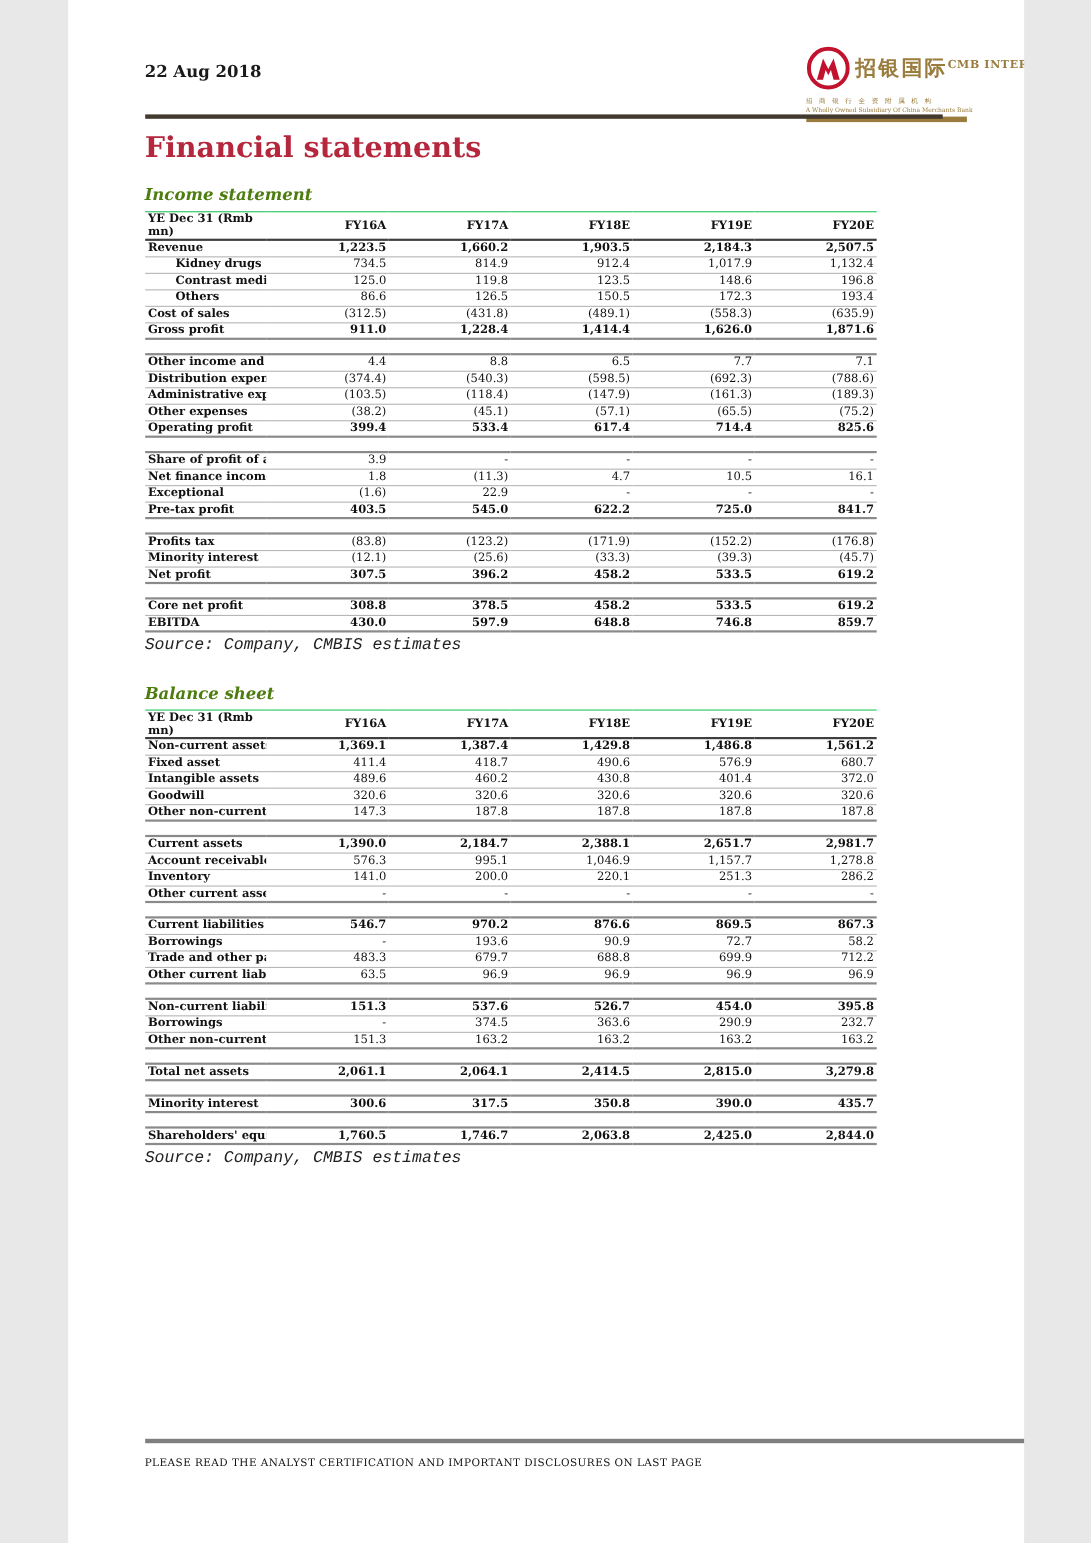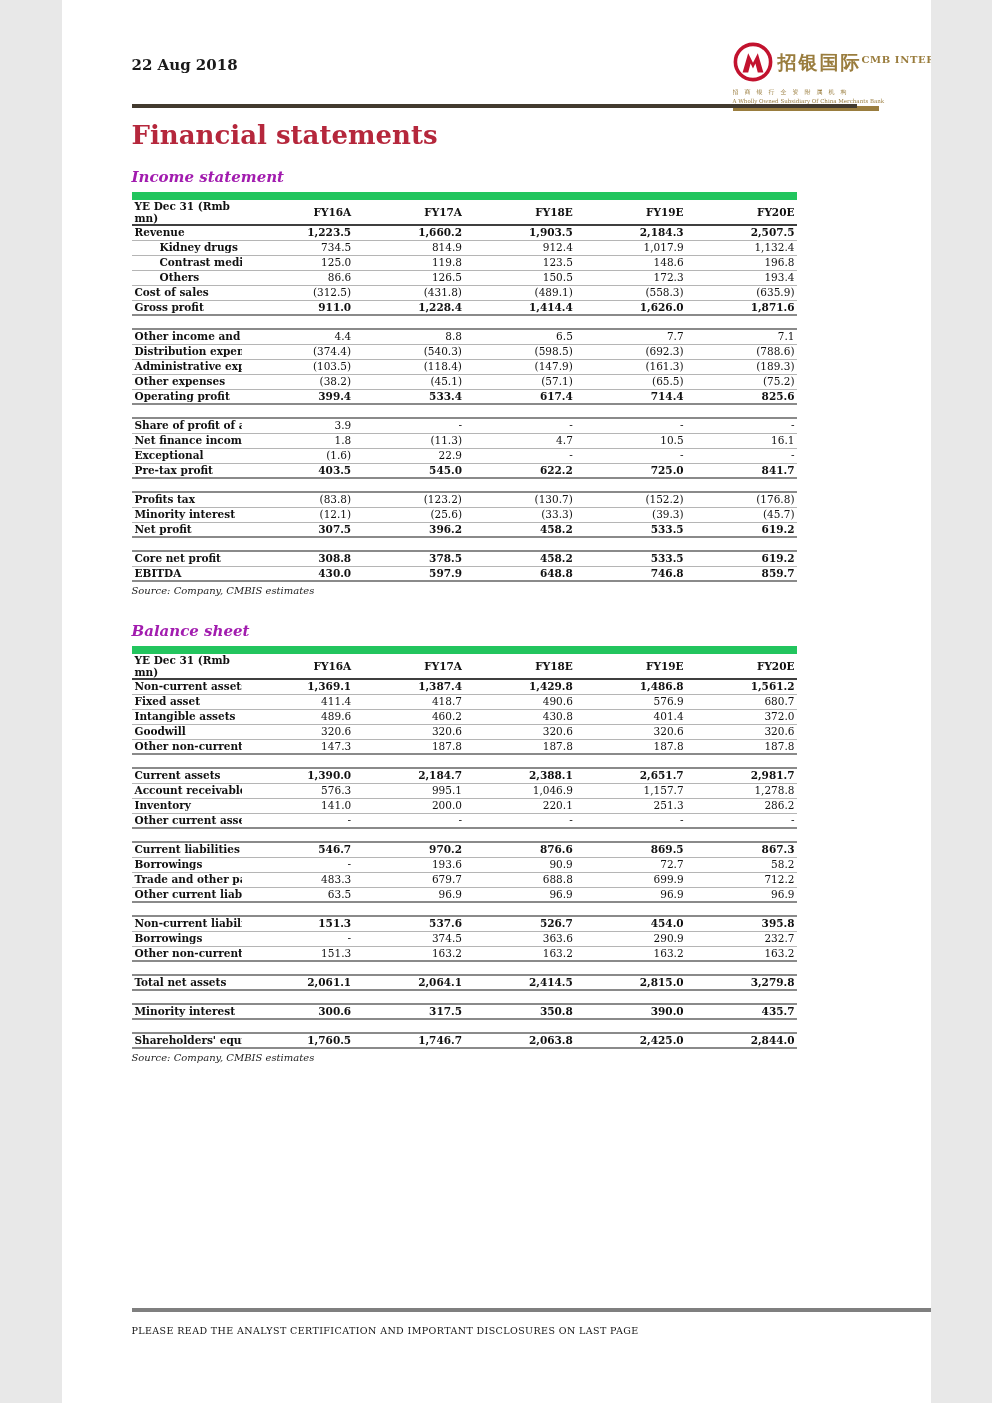--- a/index.html
+++ b/index.html
@@ -15,28 +15,28 @@
   .logo-cn { font-size:19px; font-weight:bold; letter-spacing:2px; color:#9a7d3e; white-space:nowrap; }
   .logo-en { font-size:10px; font-weight:bold; letter-spacing:0.6px; color:#9a7d3e; margin-top:2px; white-space:nowrap;text-align:right; }
   .logo-sub-cn { font-size:6px; color:#9a7d3e; letter-spacing:6px; margin-top:6px; white-space:nowrap; overflow:hidden; }
   .logo-sub-en { font-size:5.5px; color:#9a7d3e; margin-top:1px; white-space:nowrap; }
   .logo-bar { height:5px; background:#9a7d3e; margin-top:2px; }
   .header-rule { position:absolute; left:70px; top:104px; width:725px; height:4px; background:#423a2e; }
 
   
   .main-title { position:absolute; left:70px; top:120px; font-size:26px; font-weight:bold; color:#b5273c; }
   .content { position:absolute; left:70px; top:168px; width:665px; }
-  .section-heading { font-size:15px; font-weight:bold; font-style:italic; color:#a21caf; margin-bottom:6px; }
-  .source-note { font-size:10px; font-style:italic; color:#222; margin:3px 0 0 0; }
+  .section-heading { font-size:15px; font-weight:bold; font-style:italic; color:#4d7c0f; margin-bottom:6px; }
+  .source-note { font-size:15px; font-style:italic; color:#222; margin:3px 0 0 0;font-family:Liberation Mono, monospace; }
   .gap-lg { height:26px; }
 
   
   table.fin { width:665px; border-collapse:collapse; table-layout:fixed; }
   table.fin th { font-size:10.5px; font-weight:bold; color:#111; height:17px;
-                 border-top:8px solid #22c55e; border-bottom:2px solid #3f3f3f;
+                 border-top:1px solid #22c55e; border-bottom:2px solid #3f3f3f;
                  text-align:right; padding:0 2px; vertical-align:middle; }
   table.fin th:first-child { text-align:left; padding-left:3px; }
   table.fin td { font-size:10.5px; color:#111; height:15px; line-height:13px;
                  border-bottom:1px solid #b5b5b5; vertical-align:middle; padding:0 2px; }
   table.fin td.lbl { font-weight:bold; text-align:left; padding-left:3px;
                      white-space:nowrap; overflow:hidden; }
   table.fin tr.sub td.lbl { padding-left:28px; }
   table.fin td.num { text-align:right; font-weight:normal; }
   table.fin tr.b td.num { font-weight:bold; }
   table.fin tr.hr td { border-bottom:2px solid #8a8a8a; }
@@ -217,21 +217,21 @@
             <td class="num">725.0</td>
             <td class="num">841.7</td>
           </tr>
           <tr class="spacer">
             <td colspan="6"></td>
           </tr>
           <tr>
             <td class="lbl">Profits tax</td>
             <td class="num">(83.8)</td>
             <td class="num">(123.2)</td>
-            <td class="num">(130.7)</td>
+            <td class="num">(171.9)</td>
             <td class="num">(152.2)</td>
             <td class="num">(176.8)</td>
           </tr>
           <tr>
             <td class="lbl">Minority interest</td>
             <td class="num">(12.1)</td>
             <td class="num">(25.6)</td>
             <td class="num">(33.3)</td>
             <td class="num">(39.3)</td>
             <td class="num">(45.7)</td>

